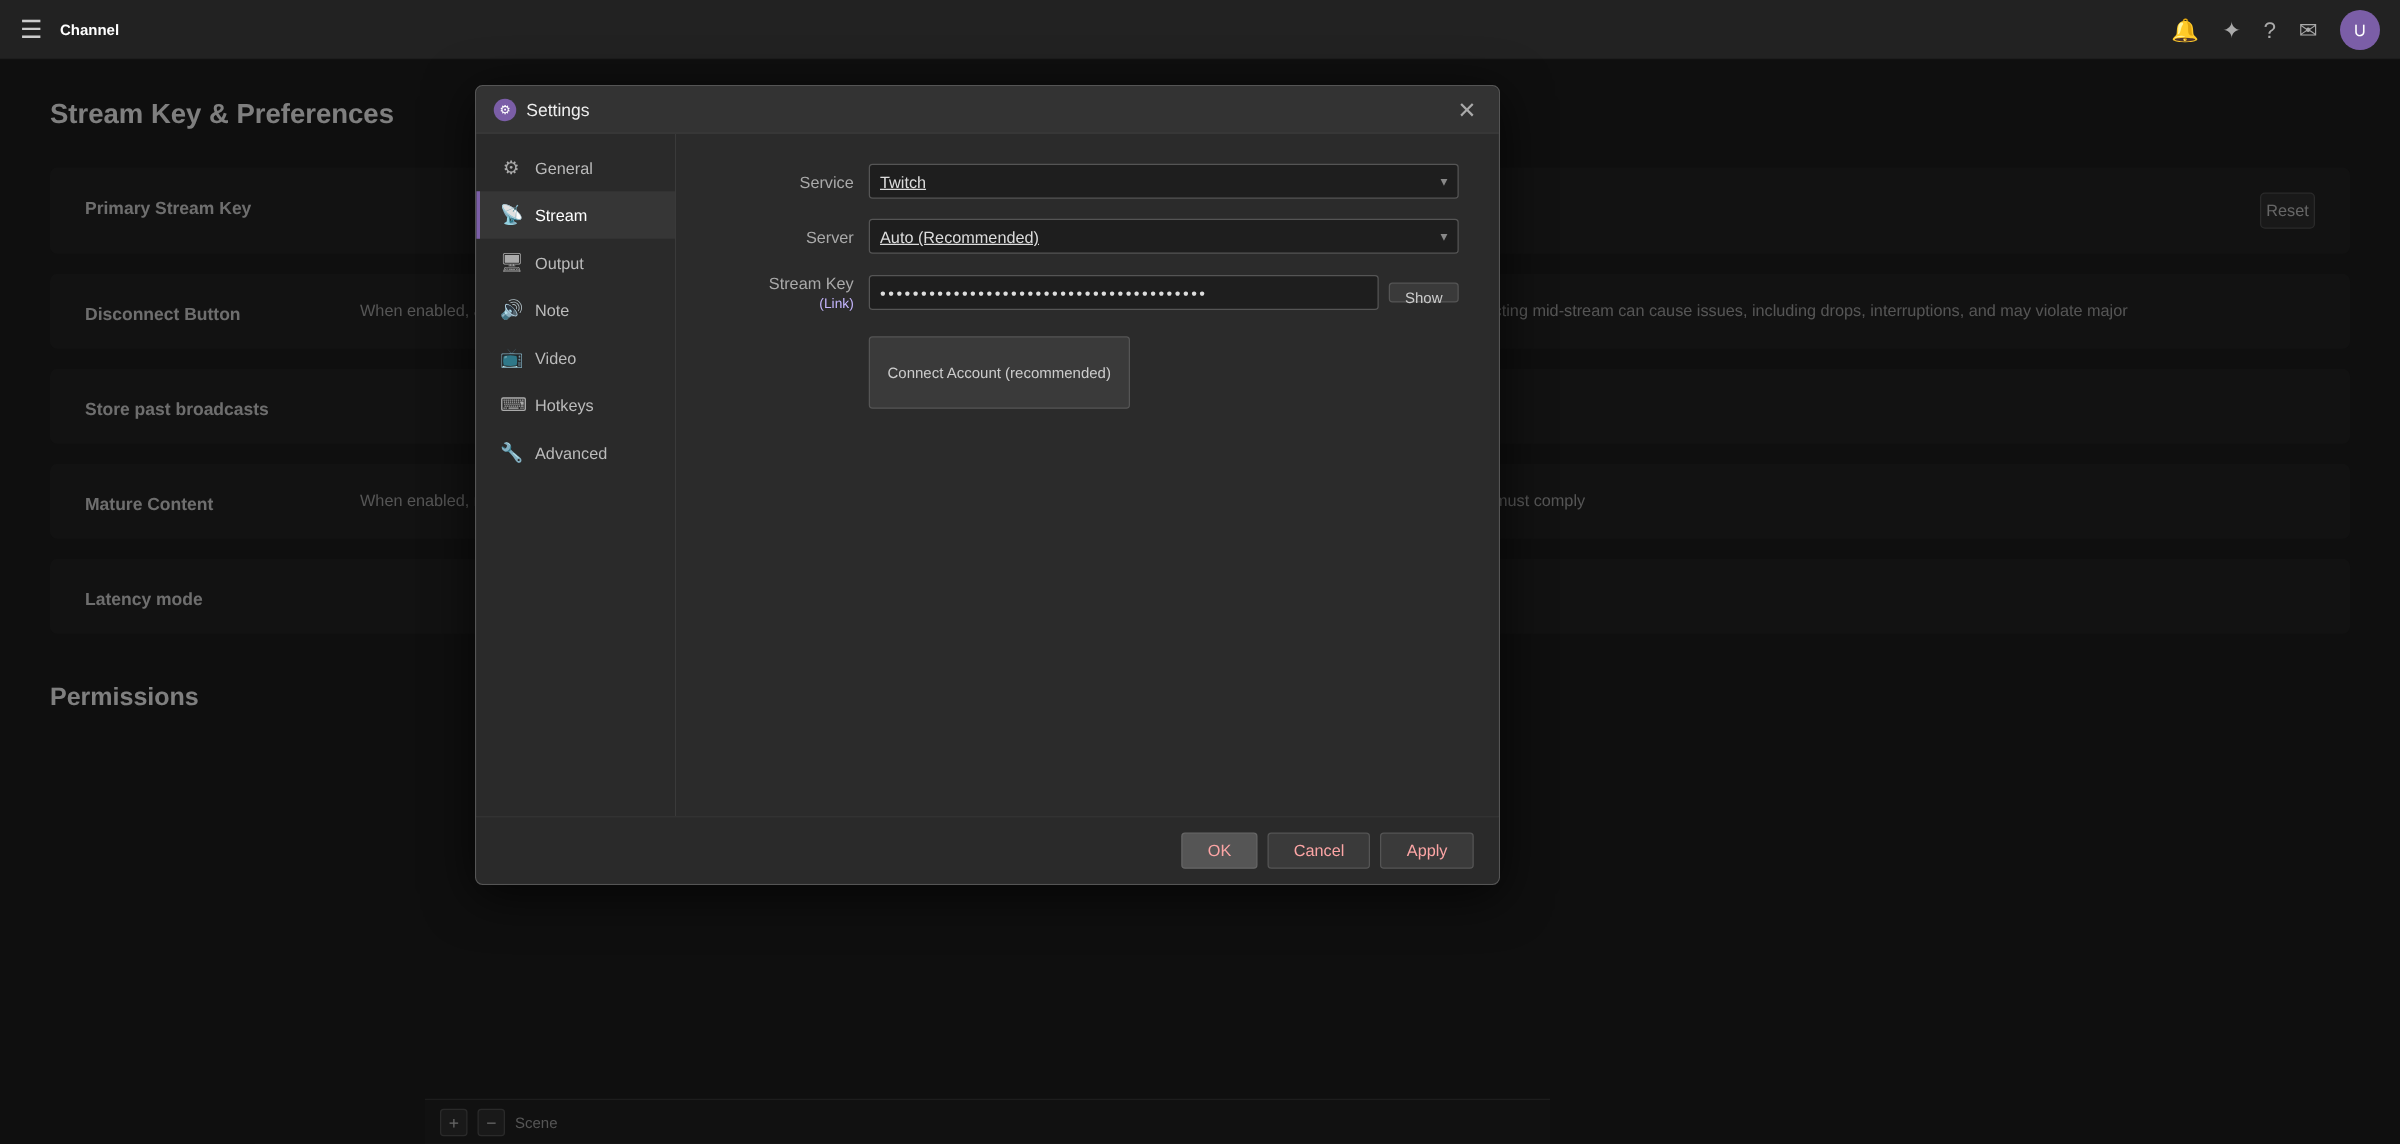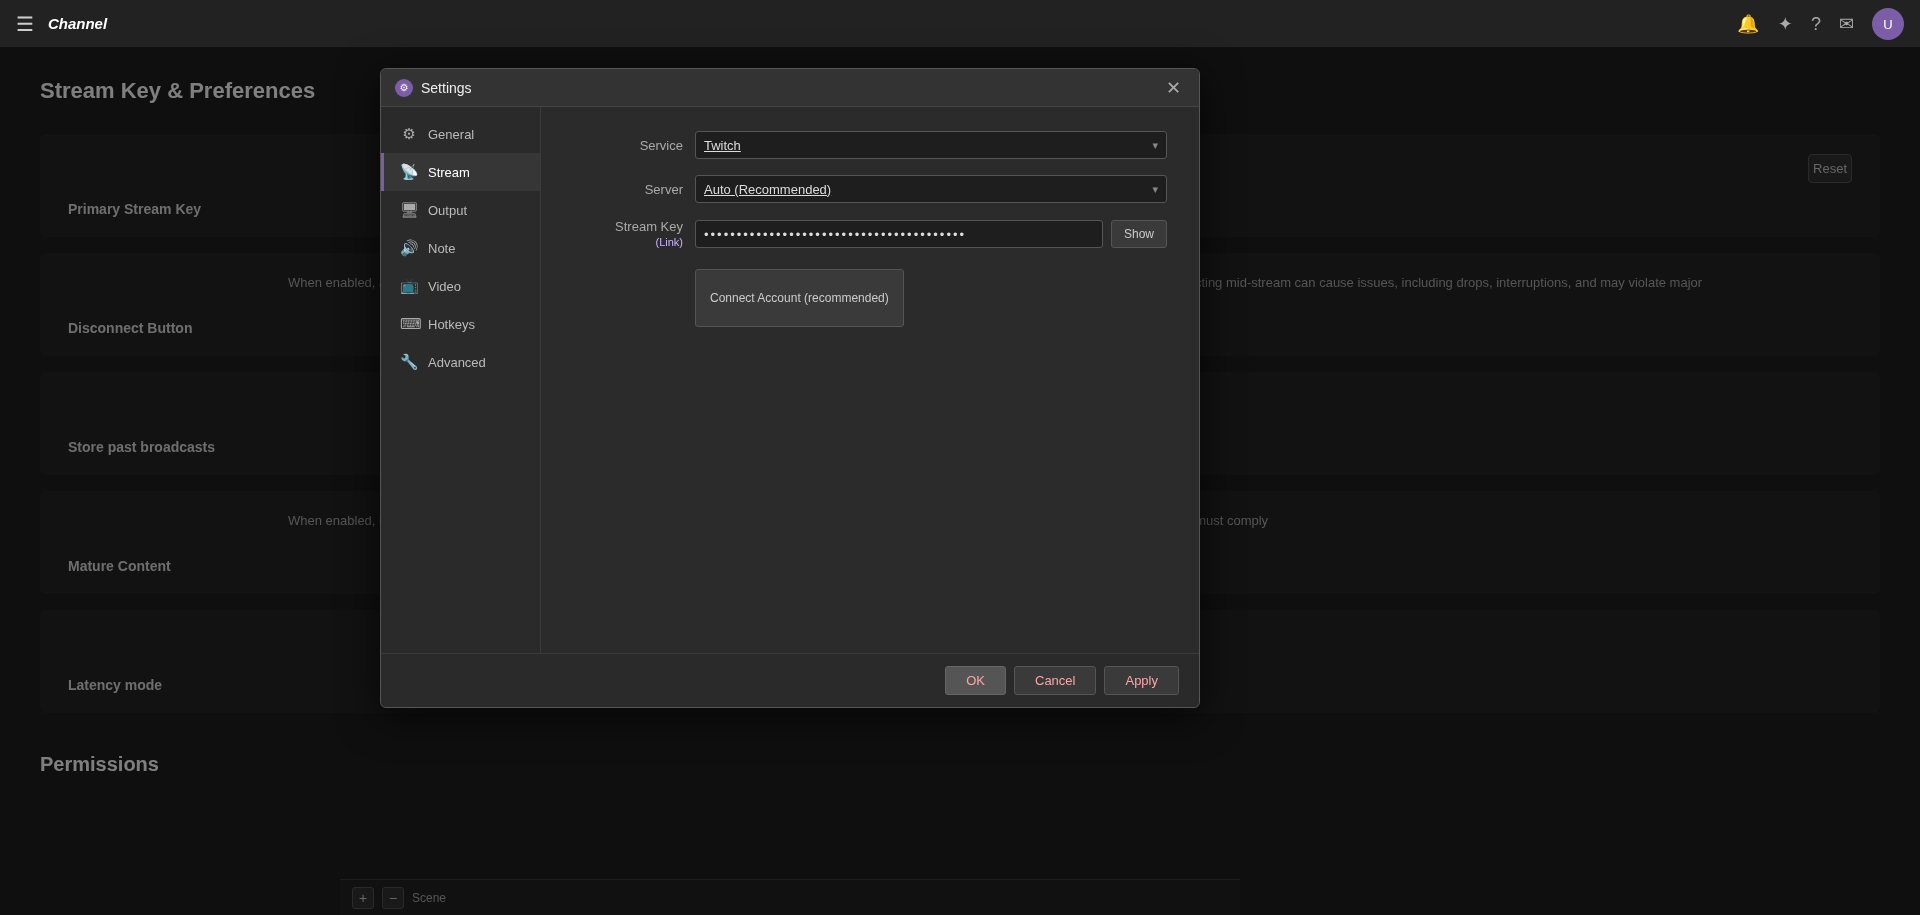--- a/index.html
+++ b/index.html
@@ -25,23 +25,22 @@
       z-index: 1;
     }
     .topbar-menu-icon {
       color: #ccc;
       font-size: 20px;
       margin-right: 14px;
       cursor: pointer;
     }
     .topbar-title {
       color: #fff;
-      font-size: 15px;
+      font-size: 12px;
       font-weight: 600;
-      font-style: italic;
     }
     .topbar-right {
       position: absolute;
       right: 16px;
       top: 0;
       height: 48px;
       display: flex;
       align-items: center;
       gap: 18px;
     }
@@ -97,21 +96,20 @@
       align-items: flex-start;
       gap: 20px;
     }
 
     .section-label {
       font-size: 14px;
       font-weight: 600;
       color: #ddd;
       min-width: 200px;
       padding-top: 4px;
-      margin-top: 43px;
     }
 
     .section-content {
       flex: 1;
       font-size: 13px;
       color: #aaa;
       line-height: 1.5;
     }
 
     .reset-btn {
@@ -295,21 +293,21 @@
     }
 
     .show-btn {
       background: #3a3a3a;
       border: 1px solid #555;
       color: #ccc;
       padding: 4px 12px;
       border-radius: 3px;
       cursor: pointer;
       font-size: 12px;
-      height: 28px;
+      height: 16px;
     }
 
     .connect-btn {
       background: #3a3a3a;
       border: 1px solid #555;
       color: #ccc;
       padding: 21px 14px;
       border-radius: 3px;
       cursor: pointer;
       font-size: 12px;

